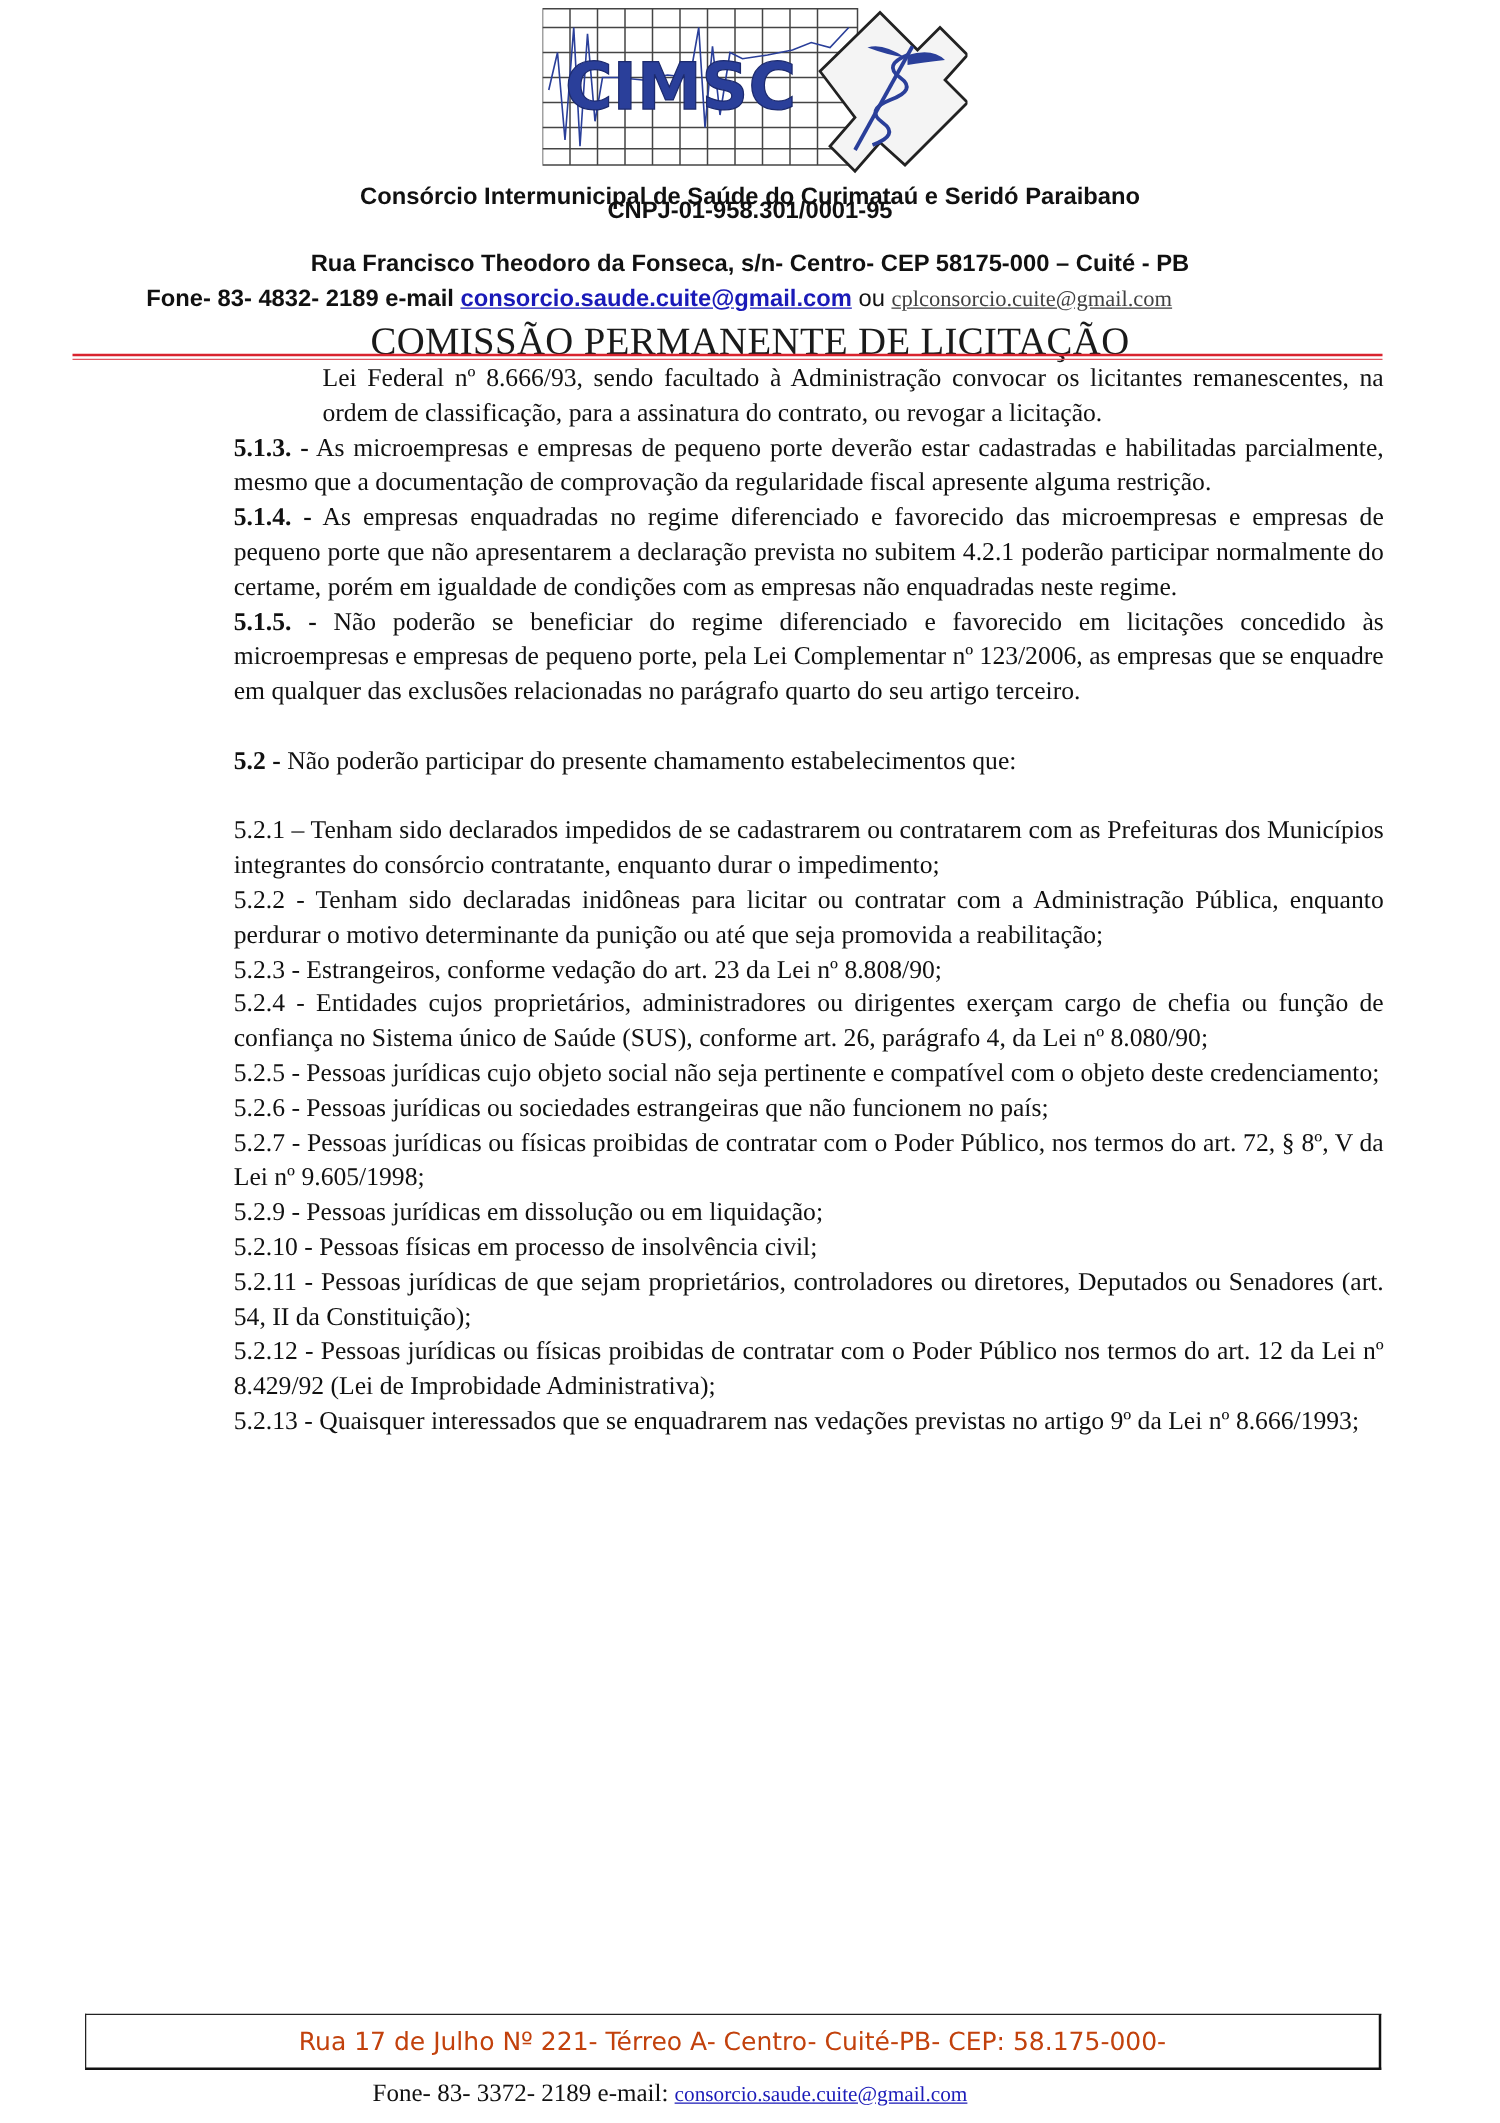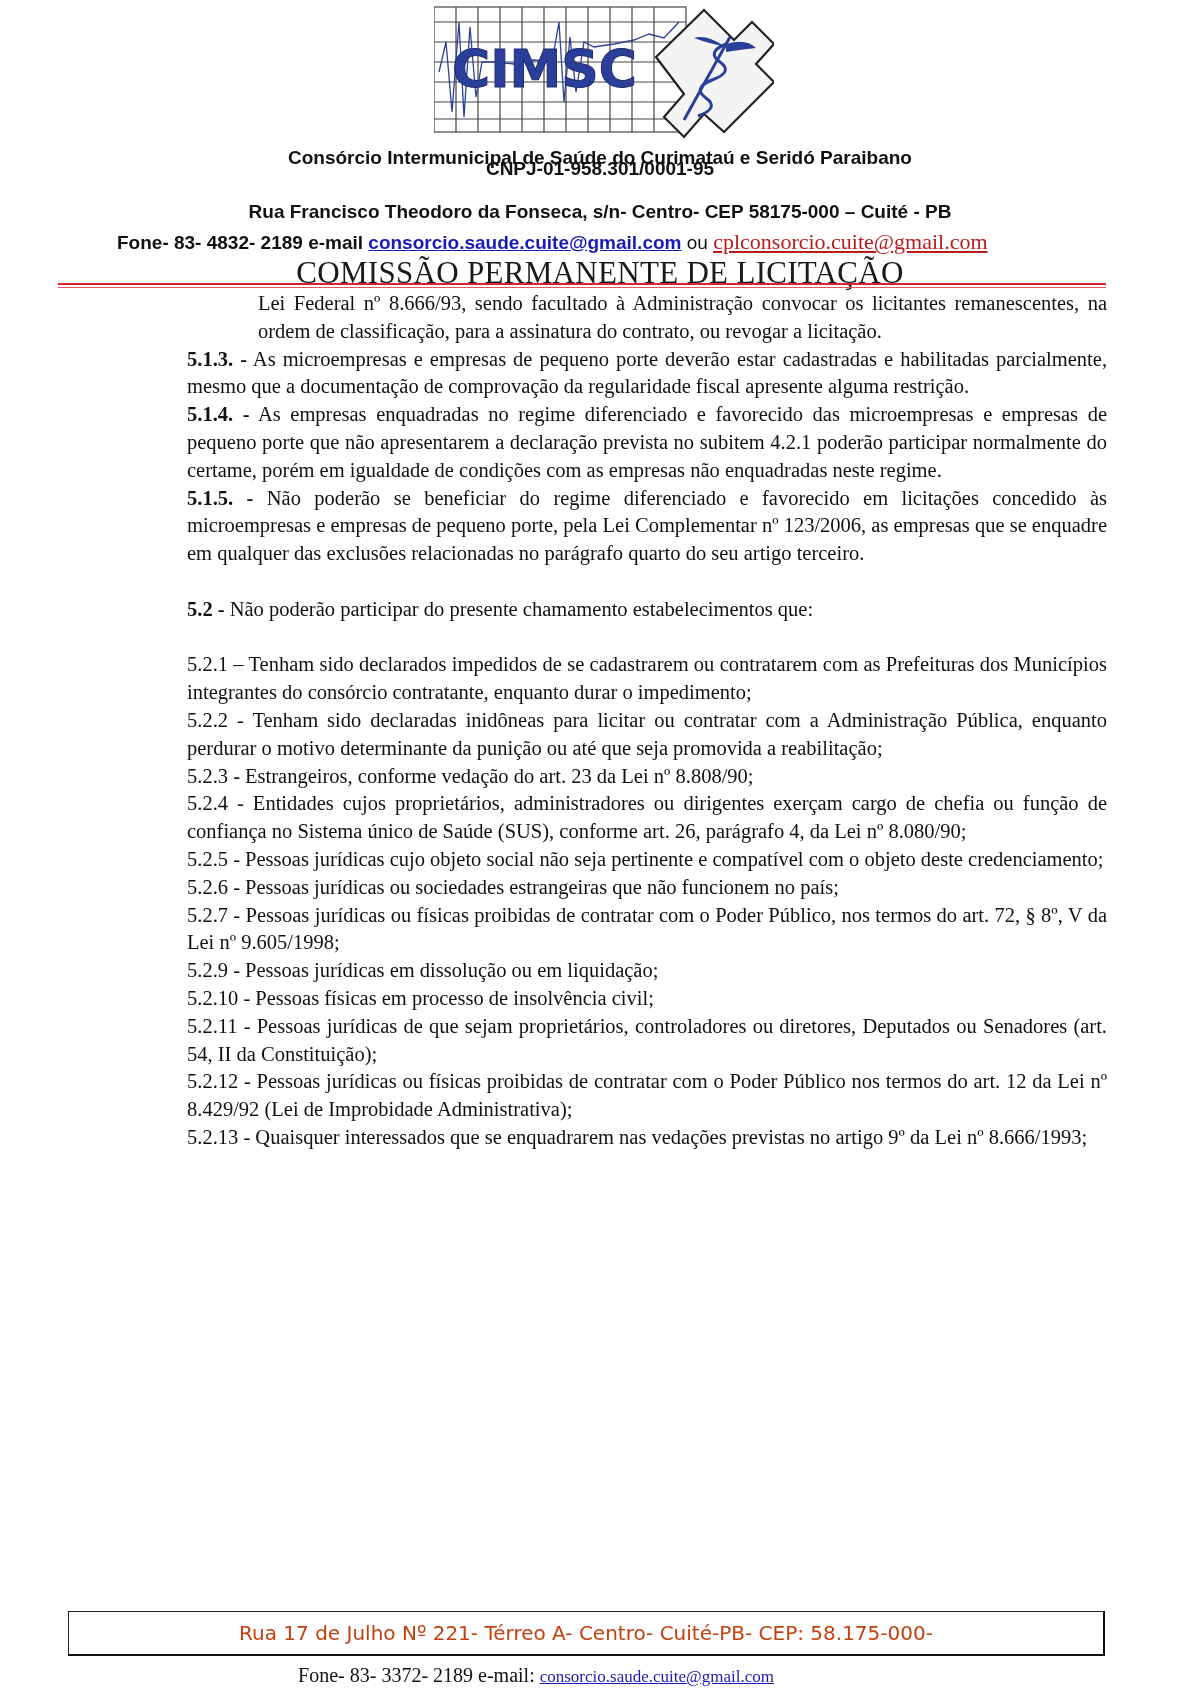--- a/index.html
+++ b/index.html
@@ -7,21 +7,21 @@
 
     .logo { position: absolute; left: 434px; top: 2px; width: 340px; height: 148px; }
     .header-line { position: absolute; left: 0; width: 1200px; text-align: center;
       font-family: "Liberation Sans", sans-serif; font-weight: bold; font-size: 19px; color: #111; white-space: nowrap; }
     .h1 { top: 147px; }
     .h2 { top: 158px; }
     .h3 { top: 201px; }
     .h4 { top: 229px; left: 117px; width: auto; text-align: left; }
     .h4 a.sans { color: #1a1ab8; text-decoration: underline; font-family: "Liberation Sans", sans-serif; font-weight: bold; }
     .h4 .ou { font-weight: normal; margin-top: 34px; }
-    .h4 a.serif { color: #b91c1c; text-decoration: underline; font-family: "Liberation Serif", serif; font-weight: normal; font-size: 22px; }
+    .h4 a.serif { color: #404040; text-decoration: underline; font-family: "Liberation Serif", serif; font-weight: normal; font-size: 18px; }
     .commission { position: absolute; top: 255px; left: 0; width: 1200px; text-align: center;
       font-family: "Liberation Serif", serif; font-size: 31px; color: #1a1a1a; letter-spacing: 0.3px; }
     .red-rule { position: absolute; left: 58px; width: 1048px; height: 2px; background: #d9232e; }
     .r1 { top: 283px; }
     .r2 { top: 287px; height: 1px; background: #e35660; }
 
     .body-text { position: absolute; left: 187px; width: 920px; top: 290px;
       font-family: "Liberation Serif", serif; font-size: 20.5px; line-height: 27.8px; color: #111; }
     .para { margin: 0; text-align: justify; }
     .para.indent { padding-left: 71px; }

